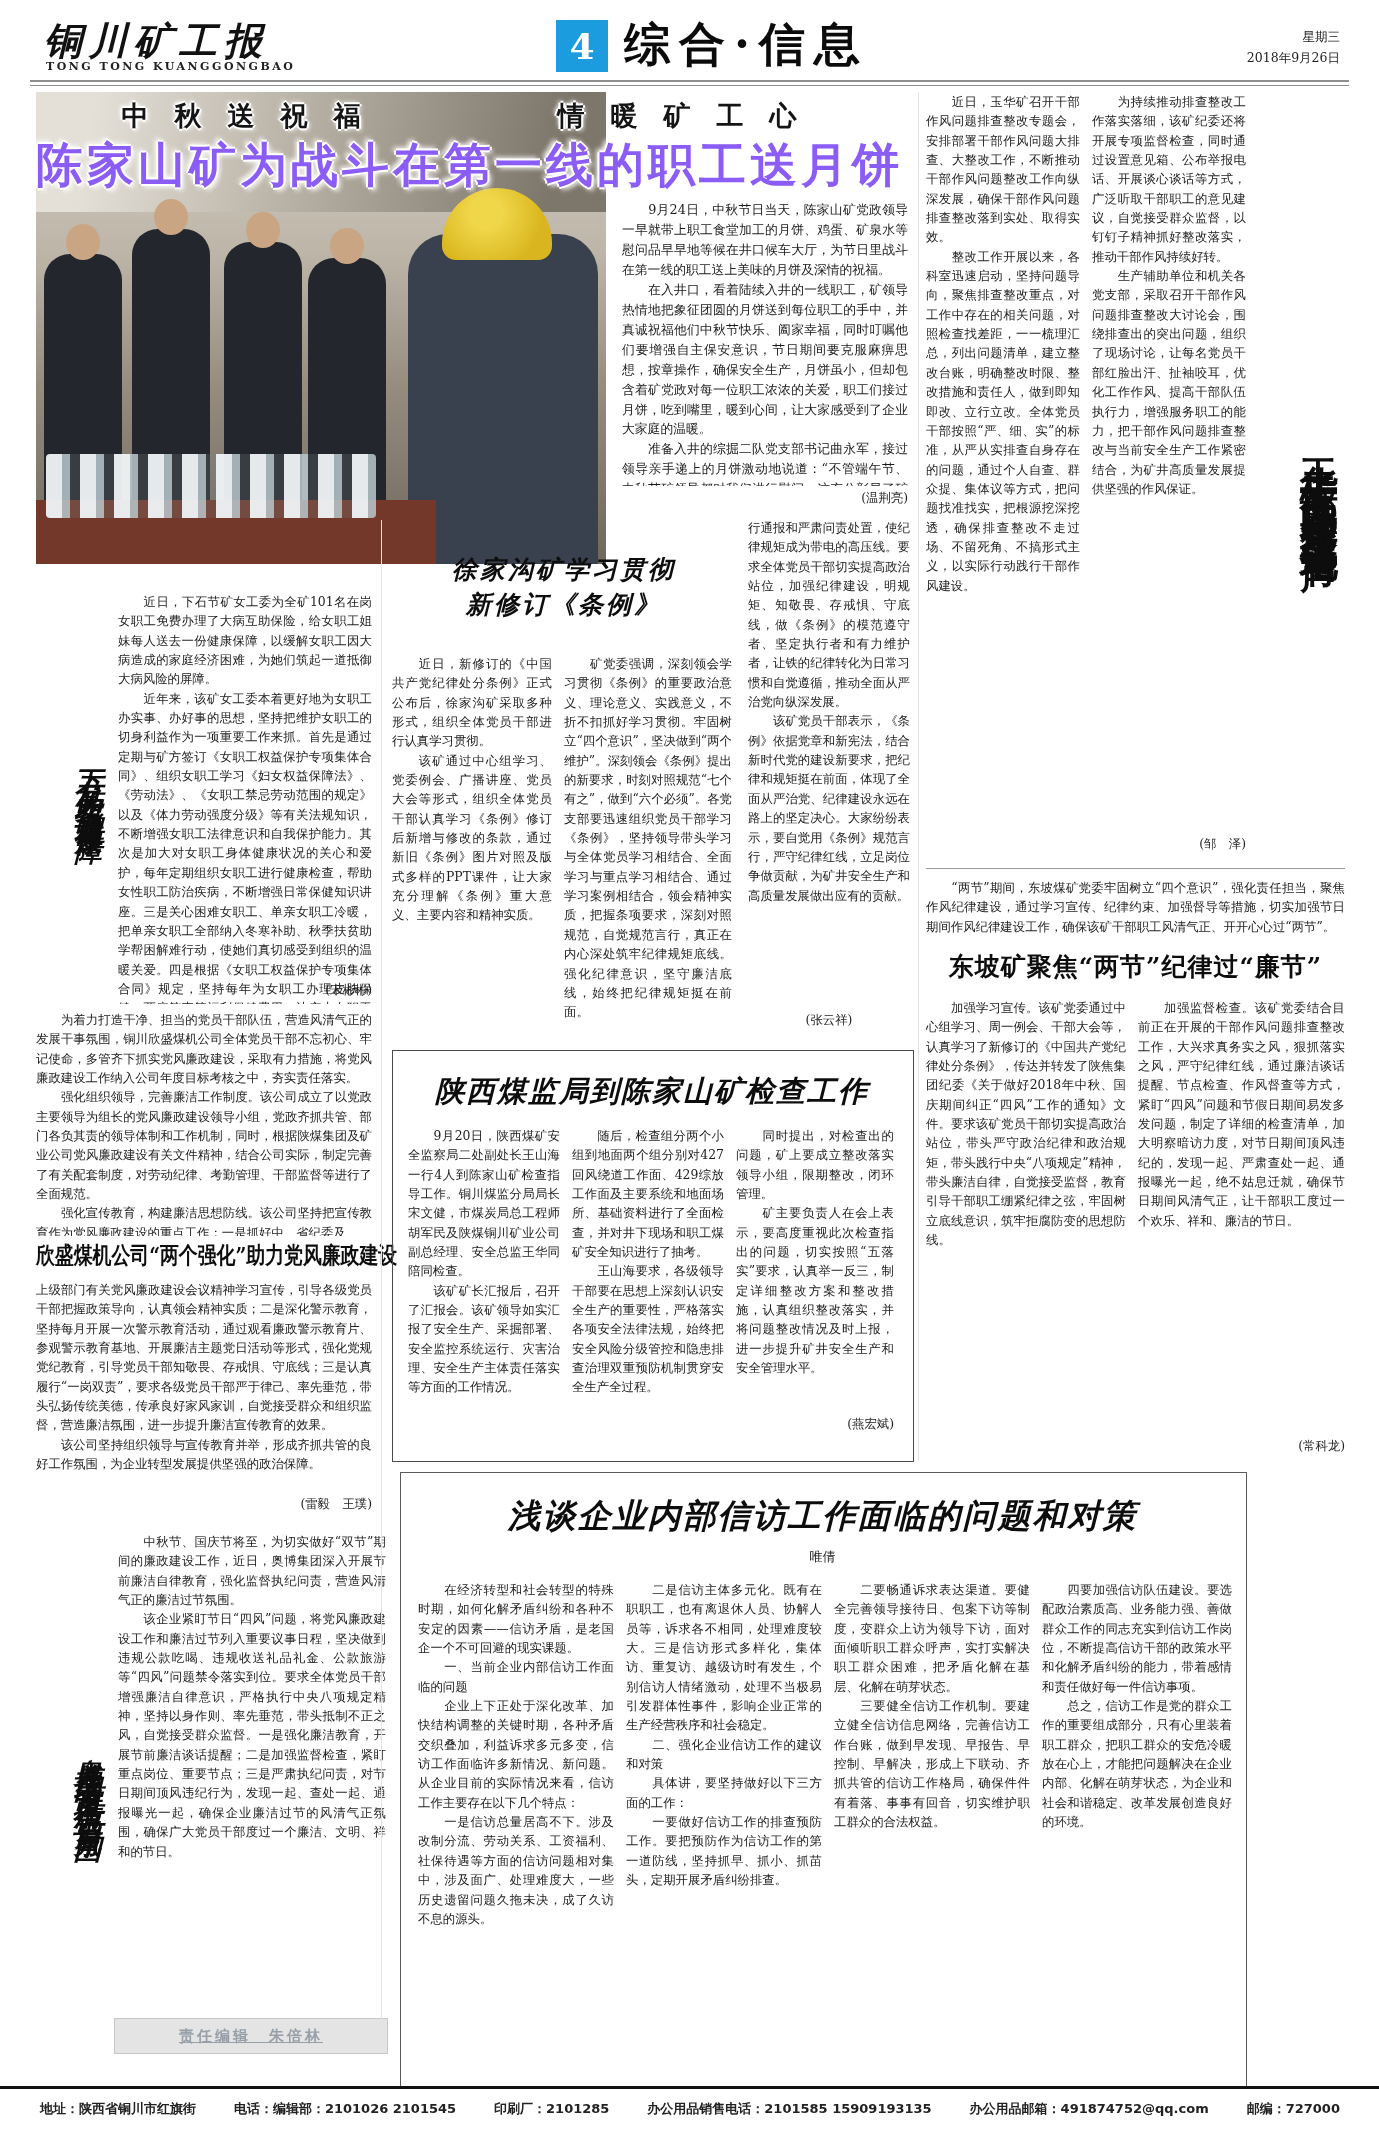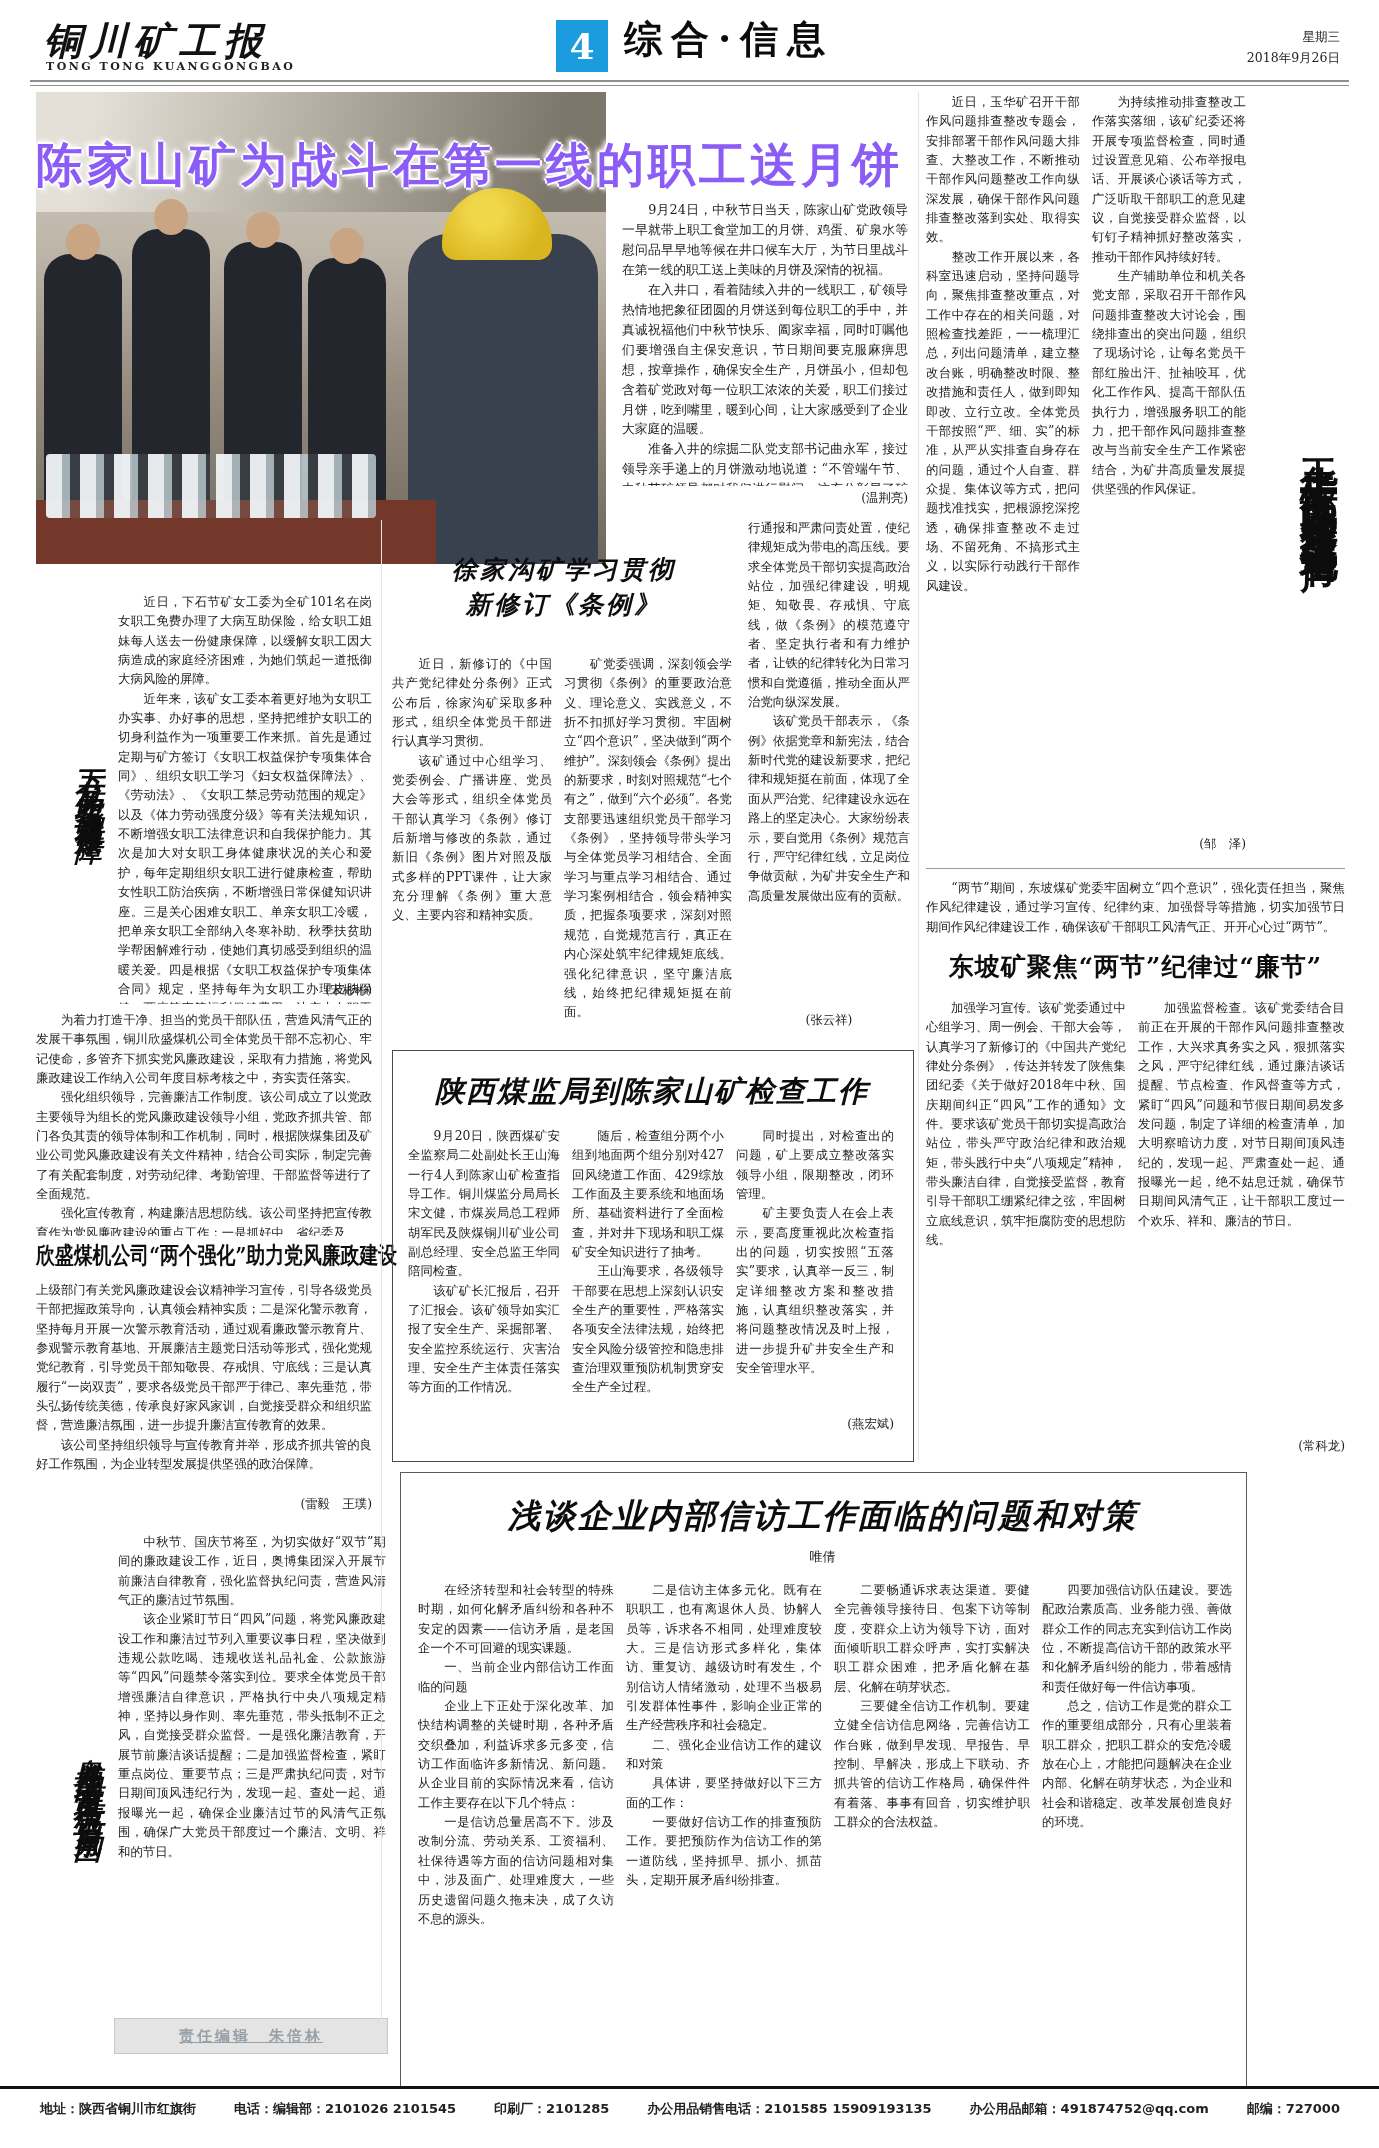--- a/index.html
+++ b/index.html
@@ -11,21 +11,21 @@
   .byline{font-size:12.4px;text-align:right;color:#1c1c1c;}
   .vtitle{writing-mode:vertical-rl;text-orientation:upright;font-weight:700;color:#0d0d0d;
           text-align:center;}
   .htitle{font-weight:700;color:#0d0d0d;}
   .center{text-align:center;}
   
   #masthead-cn{left:44px;top:16px;font-size:38px;font-weight:700;font-style:italic;letter-spacing:7px;color:#111;}
   #masthead-latin{left:46px;top:60px;font-size:11px;letter-spacing:2.5px;font-weight:700;color:#222;}
   #page-badge{left:556px;top:20px;width:52px;height:52px;background:#1a9cdf;color:#fff;
               font-size:36px;font-weight:700;display:flex;align-items:center;justify-content:center;}
-  #section-title{left:624px;top:14px;font-size:38px;font-weight:700;letter-spacing:9px;color:#0b0b0b;}
+  #section-title{left:624px;top:14px;font-size:46px;font-weight:700;letter-spacing:9px;color:#0b0b0b;}
   #date-block{left:1150px;top:26px;width:190px;text-align:right;font-size:12.5px;line-height:1.7;color:#222;}
   #head-rule{left:30px;top:80px;width:1319px;height:3px;border-top:2px solid #8e8e8e;border-bottom:1px solid #8e8e8e;}
   
   #photo-main{left:36px;top:92px;width:570px;height:472px;overflow:hidden;
               background:linear-gradient(180deg,#d4cec4 0%,#bdb5a8 34%,#968d7f 62%,#6e675c 100%);}
   .ph-ceiling{position:absolute;left:0;top:0;width:100%;height:120px;
               background:linear-gradient(100deg,#e4e0d8 10%,#b9b2a6 45%,#7d766b 90%);}
   .ph-person{position:absolute;bottom:60px;width:78px;height:250px;background:#23262c;border-radius:26px 26px 0 0;}
   .ph-head{position:absolute;left:22px;top:-30px;width:34px;height:36px;border-radius:50%;background:#c9a583;}
   #ph-p1{left:8px;}#ph-p2{left:96px;height:275px;}#ph-p3{left:188px;height:262px;}#ph-p4{left:272px;height:246px;}
@@ -130,20 +130,24 @@
     <div class="ph-person" id="ph-p4">
         <div class="ph-head"></div>
       </div>
     <div id="ph-miner">
         <div id="ph-helmet"></div>
       </div>
     <div id="ph-table"></div>
     <div id="ph-bottles"></div>
   </div>
 
+  <div class="abs" id="main-kicker">
+    <span>中秋送祝福</span>
+    <span>情暖矿工心</span>
+  </div>
   <div class="abs htitle" id="main-title">陈家山矿为战斗在第一线的职工送月饼</div>
   <div class="abs body-text" id="main-body">　　9月24日，中秋节日当天，陈家山矿党政领导一早就带上职工食堂加工的月饼、鸡蛋、矿泉水等慰问品早早地等候在井口候车大厅，为节日里战斗在第一线的职工送上美味的月饼及深情的祝福。
 　　在入井口，看着陆续入井的一线职工，矿领导热情地把象征团圆的月饼送到每位职工的手中，并真诚祝福他们中秋节快乐、阖家幸福，同时叮嘱他们要增强自主保安意识，节日期间要克服麻痹思想，按章操作，确保安全生产，月饼虽小，但却包含着矿党政对每一位职工浓浓的关爱，职工们接过月饼，吃到嘴里，暖到心间，让大家感受到了企业大家庭的温暖。
 　　准备入井的综掘二队党支部书记曲永军，接过领导亲手递上的月饼激动地说道：“不管端午节、中秋节矿领导都对我们进行慰问，这充分彰显了矿党政领导对我们的关怀与关心，这样的慰问活动既鼓舞了士气，振奋了人心，又增添了干劲，促进了安全，也进一步激发了大家工作的积极性，我们一定牢记安全，做好自主保安，上标准岗，干标准活，努力以实际行动为矿井安全生产做出更大的贡献。”</div>
   <div class="abs byline" id="main-byline">(温荆亮)</div>
 
   <div class="abs vtitle" id="nv-title">下石节矿为女职工赠送健康保障</div>
   <div class="abs body-text" id="nv-body">　　近日，下石节矿女工委为全矿101名在岗女职工免费办理了大病互助保险，给女职工姐妹每人送去一份健康保障，以缓解女职工因大病造成的家庭经济困难，为她们筑起一道抵御大病风险的屏障。
 　　近年来，该矿女工委本着更好地为女职工办实事、办好事的思想，坚持把维护女职工的切身利益作为一项重要工作来抓。首先是通过定期与矿方签订《女职工权益保护专项集体合同》、组织女职工学习《妇女权益保障法》、《劳动法》、《女职工禁忌劳动范围的规定》以及《体力劳动强度分级》等有关法规知识，不断增强女职工法律意识和自我保护能力。其次是加大对女职工身体健康状况的关心和爱护，每年定期组织女职工进行健康检查，帮助女性职工防治疾病，不断增强日常保健知识讲座。三是关心困难女职工、单亲女职工冷暖，把单亲女职工全部纳入冬寒补助、秋季扶贫助学帮困解难行动，使她们真切感受到组织的温暖关爱。四是根据《女职工权益保护专项集体合同》规定，坚持每年为女职工办理皮肤保健、两癌筛查等福利保健费用，让广大女职工以更加饱满的热情投入到工作当中，充分发挥女工在企业安全生产中的“半边天”作用。</div>
   <div class="abs byline" id="nv-byline">(宋彬彬)</div>

